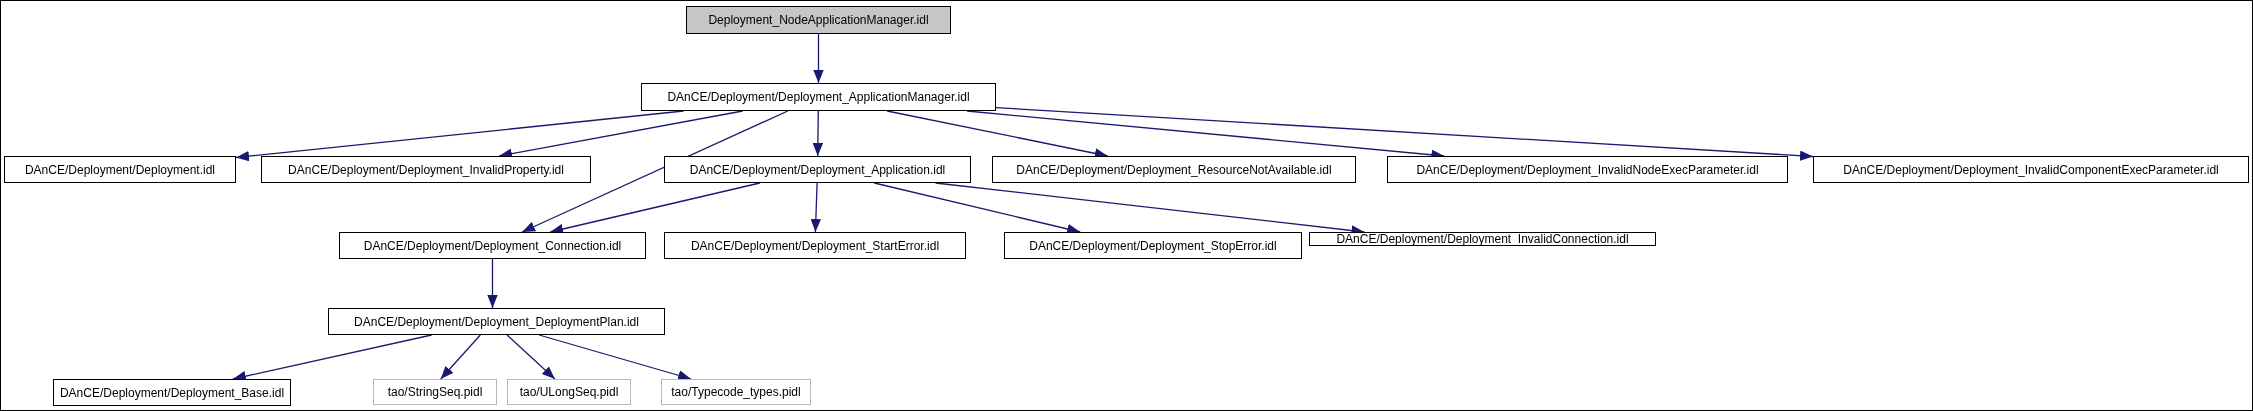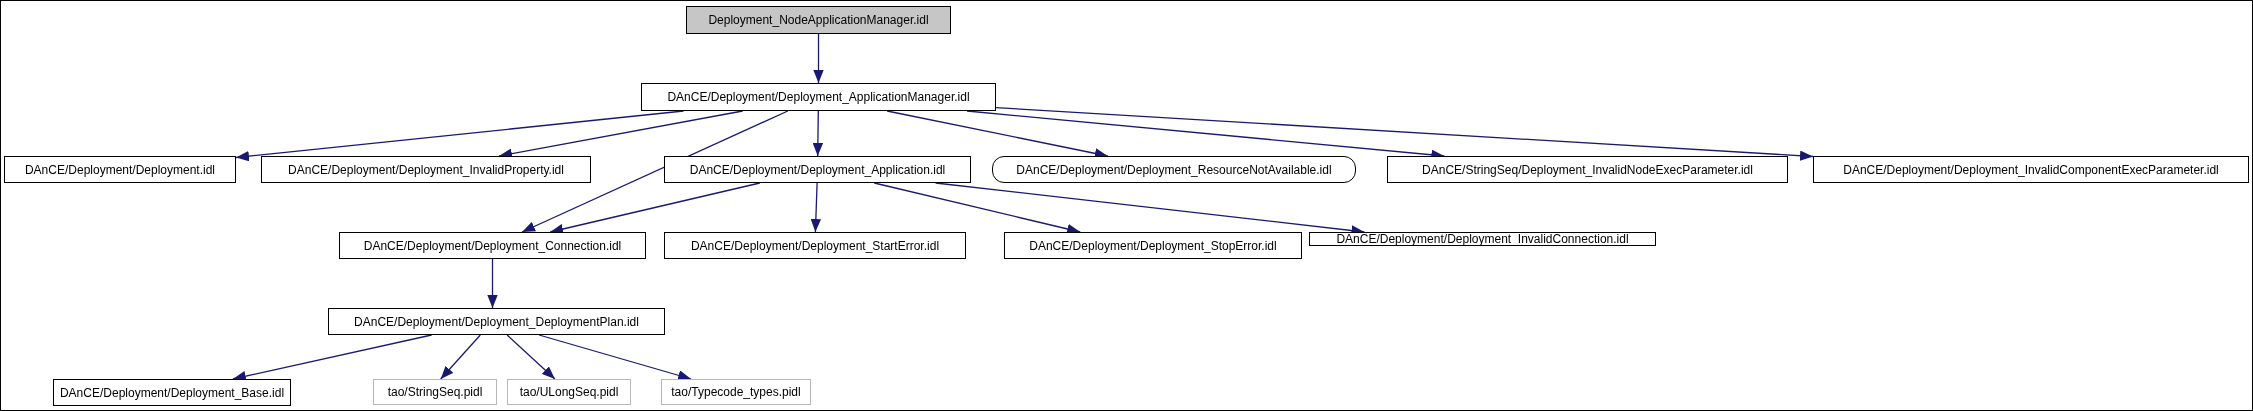--- a/index.html
+++ b/index.html
@@ -86,25 +86,25 @@
       </div>
       <div class="node" style="left: 3px; top: 155px; width: 232px; height: 27px;">
         <span>DAnCE/Deployment/Deployment.idl</span>
       </div>
       <div class="node" style="left: 260px; top: 155px; width: 330px; height: 27px;">
         <span>DAnCE/Deployment/Deployment_InvalidProperty.idl</span>
       </div>
       <div class="node" style="left: 663px; top: 155px; width: 307px; height: 27px;">
         <span>DAnCE/Deployment/Deployment_Application.idl</span>
       </div>
-      <div class="node" style="left: 991px; top: 155px; width: 364px; height: 27px; border-radius: 12px;">
+      <div class="node" style="left: 991px; top: 155px; width: 364px; height: 27px;">
         <span>DAnCE/Deployment/Deployment_ResourceNotAvailable.idl</span>
       </div>
       <div class="node" style="left: 1386px; top: 155px; width: 401px; height: 27px;">
-        <span>DAnCE/StringSeq/Deployment_InvalidNodeExecParameter.idl</span>
+        <span>DAnCE/Deployment/Deployment_InvalidNodeExecParameter.idl</span>
       </div>
       <div class="node" style="left: 1812px; top: 155px; width: 436px; height: 27px;">
         <span>DAnCE/Deployment/Deployment_InvalidComponentExecParameter.idl</span>
       </div>
       <div class="node" style="left: 338px; top: 231px; width: 307px; height: 27px;">
         <span>DAnCE/Deployment/Deployment_Connection.idl</span>
       </div>
       <div class="node" style="left: 663px; top: 231px; width: 302px; height: 27px;">
         <span>DAnCE/Deployment/Deployment_StartError.idl</span>
       </div>

